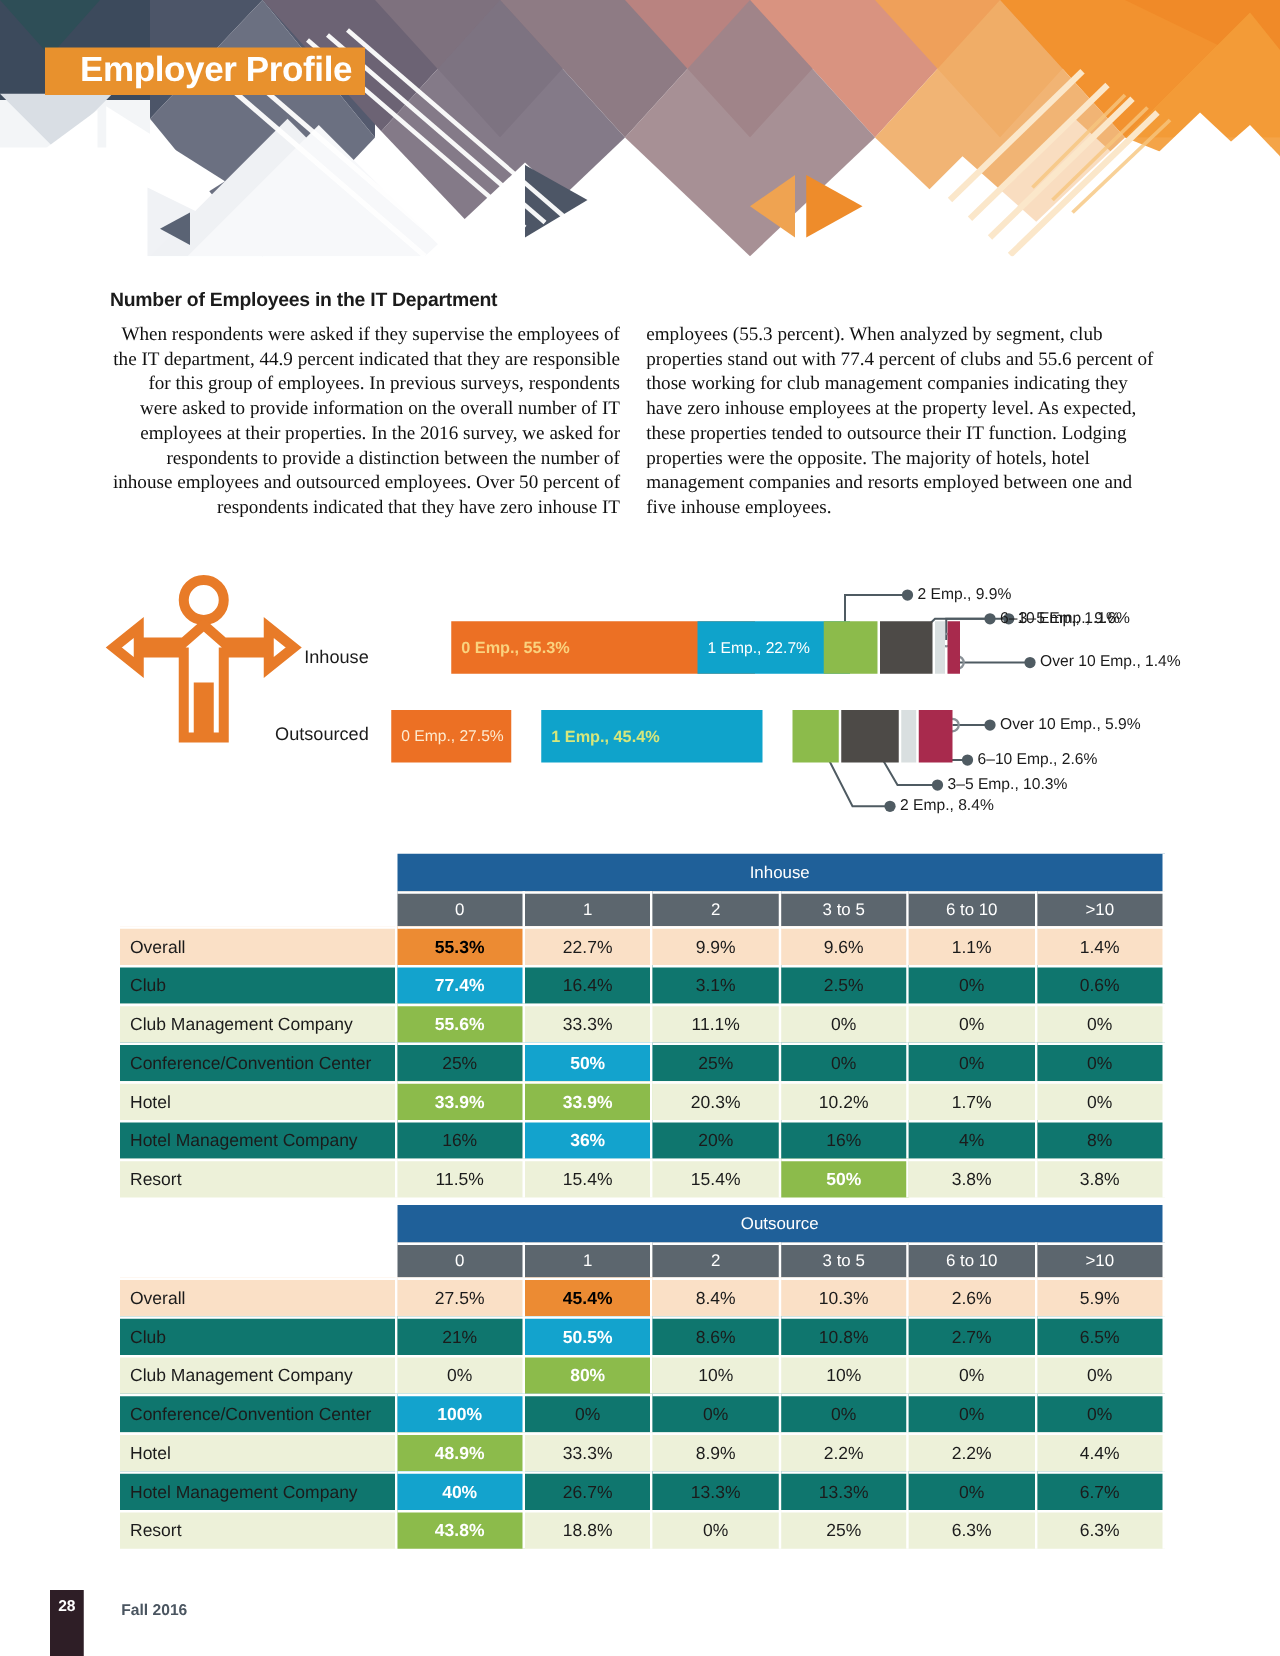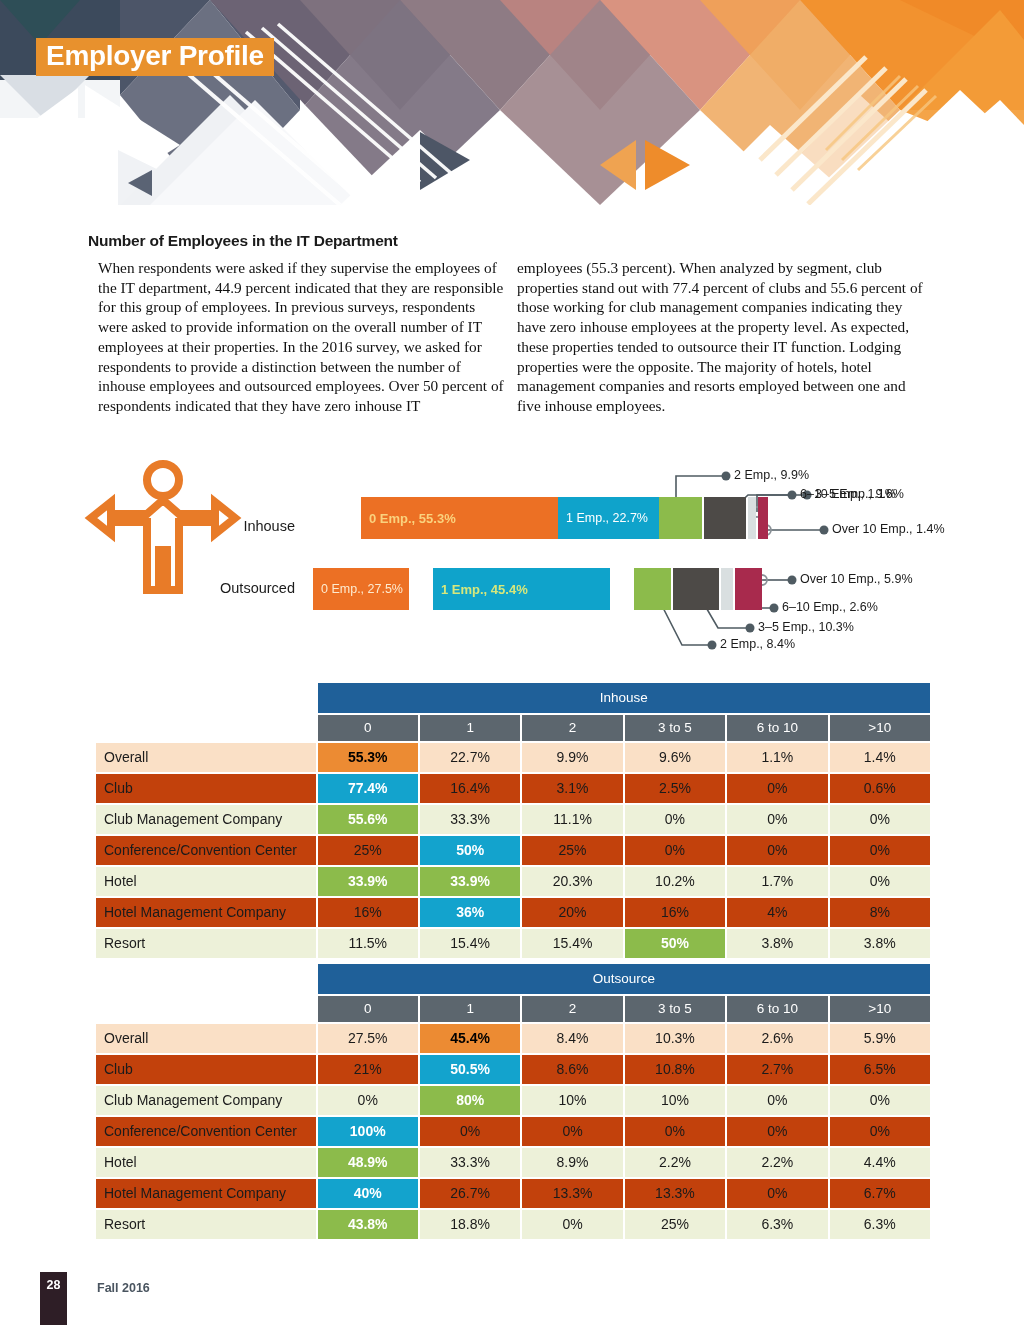--- a/index.html
+++ b/index.html
@@ -8,42 +8,42 @@
     font-family:"Liberation Sans", sans-serif;
     position:relative;overflow:hidden;
   }
   .page{position:absolute;inset:0;background:#fff;}
 
   
   .banner{position:absolute;left:0;top:0;width:1024px;height:205px;overflow:hidden;background:#ffffff;}
 
   .title-chip{
     position:absolute;left:36px;top:38px;
-    background:#E8912D;padding:3px 10px 5px 10px;
+    background:#E8912D;padding:3px 10px 5px 28px;
     z-index:40;
   }
   .title-chip span{
     font-family:"Liberation Sans", sans-serif;
     font-weight:bold;font-size:28px;color:#ffffff;
     letter-spacing:-0.3px;line-height:30px;display:block;
     white-space:nowrap;
   }
 
   
   .heading{
     position:absolute;left:88px;top:232px;width:420px;
     font-weight:bold;font-size:15.5px;color:#1b1b1b;letter-spacing:-0.2px;
   }
   .col{
     position:absolute;top:258px;
     font-family:"Liberation Serif", serif;
     font-size:15.3px;line-height:19.7px;color:#111;
     text-align:left;
   }
-  .col-left{left:98px;width:408px;}
+  .col-left{left:88px;width:408px;text-align:right;}
   .col-right{left:517px;width:412px;}
 
   
   .chart{position:absolute;left:0;top:440px;width:1024px;height:240px;}
   .person{position:absolute;left:85px;top:18px;}
   .axlabel{
     position:absolute;font-size:14.5px;color:#1b1b1b;text-align:right;
     font-family:"Liberation Sans", sans-serif;
   }
   .bar{position:absolute;height:42px;}
@@ -74,21 +74,21 @@
   }
   .thr td.blank,.tcap td.blank{background:#fff;border-right:none;border-top:none;}
   tbody td{
     text-align:center;font-size:14px;color:#1b1b1b;
     padding:6px 0 7px 0;border-right:2px solid #fff;border-top:2px solid #fff;
   }
   tbody td.rowlab{
     text-align:left;padding-left:8px;font-size:14px;color:#1b1b1b;
   }
   .r-peach td{background:#FAE0C6;}
-  .r-blue  td{background:#c2410c;}
+  .r-blue  td{background:#0f766e;}
   .r-green td{background:#EDF1D9;}
   .hl-orange{background:#EC8B33 !important;color:#000000;font-weight:bold;}
   .hl-cyan  {background:#13A3CD !important;color:#fff;font-weight:bold;}
   .hl-green {background:#8CBB4B !important;color:#fff;font-weight:bold;}
 
   
   .pagenum{
     position:absolute;left:40px;top:1272px;width:27px;height:53px;
     background:#2E1E26;color:#fff;font-weight:bold;font-size:12.5px;
     display:flex;align-items:flex-start;justify-content:center;padding-top:6px;

